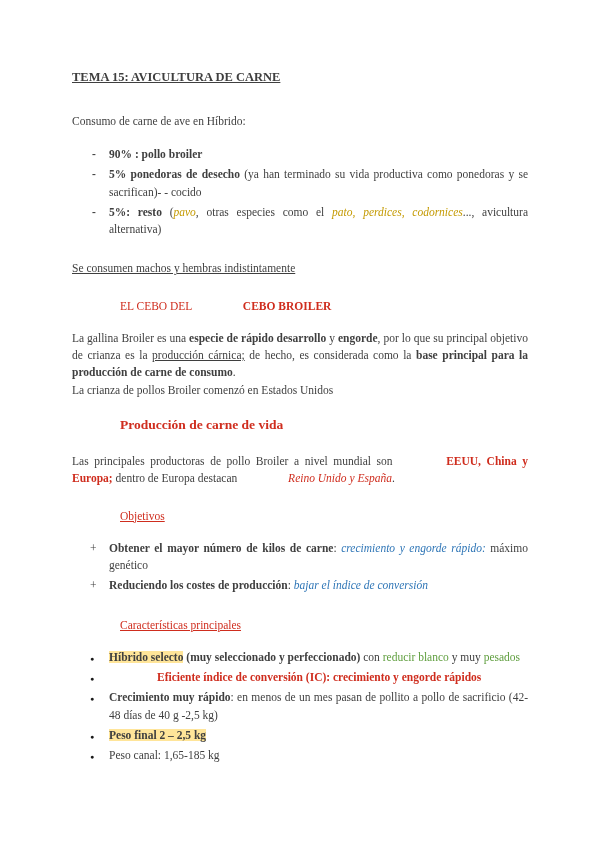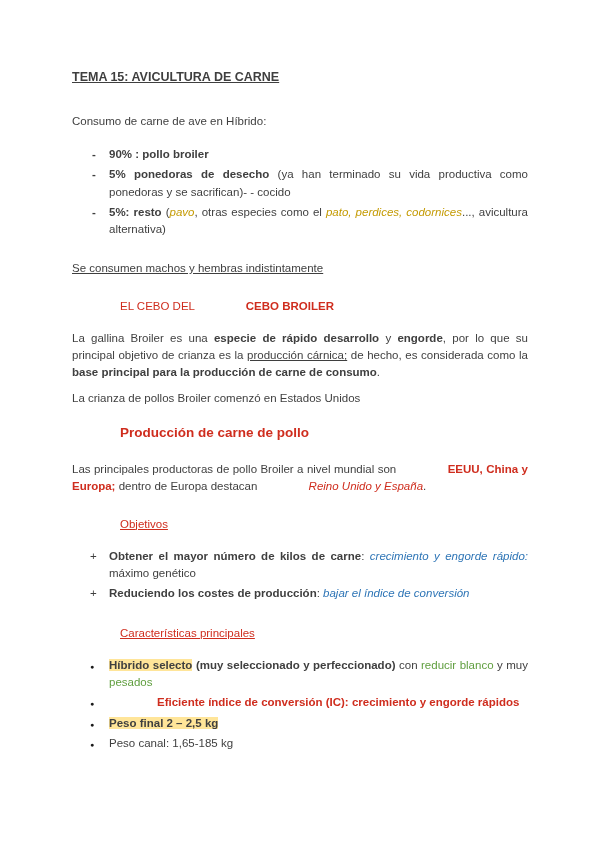--- a/index.html
+++ b/index.html
@@ -2,37 +2,37 @@
 <html style="--c-red: #cf2d1e; --c-orange: #c49a02; --c-blue: #2e75b6; --c-green: #5f9e3e; --c-highlight: #ffe599; --c-text: #3f3f3f;"><head>
 <meta charset="utf-8">
 <style>
   html,body{margin:0;padding:0;}
   body{
     width:600px;height:848px;background:#ffffff;overflow:hidden;
     font-family:"Liberation Sans","DejaVu Sans",sans-serif;
     color:var(--c-text,#3f3f3f);
     font-size:11.5px;line-height:1.5;
   }
-  .page{padding:68px 72px 44px 72px;box-sizing:border-box;width:600px;height:824px;}
+  .page{padding:68px 72px 44px 72px;box-sizing:border-box;width:600px;height:824px;font-family:Liberation Serif, serif;}
   
   .b{font-weight:700;}
   .i{font-style:italic;}
   .u{text-decoration:underline;}
   .red{color:var(--c-red,#cf2d1e);margin-left:48px;}
   .orange{color:var(--c-orange,#c49a02);}
   .blue{color:var(--c-blue,#2e75b6);}
   .green{color:var(--c-green,#5f9e3e);}
   .hl{background:var(--c-highlight,#ffe599);}
   
   .title{font-size:12.5px;font-weight:400;margin:0 0 26px 0;}
   .para{margin:0 0 16px 0;}
   .just{text-align:justify;}
   .h-red{font-size:11.5px;font-weight:400;margin:0 0 15px 0;}
   .h-red-lg{font-size:13.5px;font-weight:400;margin:6px 0 18px 0;}
-  .mb0{margin-bottom:8px;}
+  .mb0{margin-bottom:0;}
   .mb20{margin-bottom:20px;}
   .list{list-style:none;margin:0 0 22px 0;padding:0 0 0 18px;}
   .li{position:relative;padding-left:19px;margin-bottom:3px;text-align:justify;}
   .dash .li::before{content:"-";position:absolute;left:2px;font-weight:700;}
   .plus .li::before{content:"+";position:absolute;left:0;}
   .disc .li::before{content:"\25CF";position:absolute;left:0;top:5px;font-size:7px;color:#1a1a1a;}
 </style>
 </head>
 <body>
 
@@ -48,33 +48,34 @@
     <li class="li"><span class="b">5%: resto</span><span> (</span><span class="orange i">pavo</span><span>, otras especies como el </span><span class="orange i">pato, perdices, codornices</span><span>..., avicultura alternativa)</span></li>
   </ul>
 
   <p class="para mb20"><span class="u">Se consumen machos y hembras indistintamente</span></p>
 
   <h2 class="h-red"><span class="red">EL CEBO DEL </span><span class="red b">CEBO BROILER</span></h2>
 
   <p class="para just mb0"><span>La gallina Broiler es una </span><span class="b">especie de rápido desarrollo</span><span> y </span><span class="b">engorde</span><span>, por lo que su principal objetivo de crianza es la </span><span class="u">producción cárnica;</span><span> de hecho, es considerada como la </span><span class="b">base principal para la producción de carne de consumo</span><span>.</span></p>
   <p class="para"><span>La crianza de pollos Broiler comenzó en Estados Unidos</span></p>
 
-  <h2 class="h-red-lg"><span class="red b">Producción de carne de pollo</span></h2>
+  <h2 class="h-red-lg"><span class="red b">Producción de carne de vida</span></h2>
 
   <p class="para just mb20"><span>Las principales productoras de pollo Broiler a nivel mundial son </span><span class="red b">EEUU, China y Europa;</span><span> dentro de Europa destacan </span><span class="red i">Reino Unido y España</span><span>.</span></p>
 
   <h3 class="h-red"><span class="red u">Objetivos</span></h3>
 
   <ul class="list plus">
     <li class="li"><span class="b">Obtener el mayor número de kilos de carne</span><span>: </span><span class="blue i">crecimiento y engorde rápido:</span><span> máximo genético</span></li>
     <li class="li"><span class="b">Reduciendo los costes de producción</span><span>: </span><span class="blue i">bajar el índice de conversión</span></li>
   </ul>
 
   <h3 class="h-red"><span class="red u">Características principales</span></h3>
 
   <ul class="list disc">
     <li class="li"><span class="b hl">Híbrido selecto</span><span> </span><span class="b">(muy seleccionado y perfeccionado)</span><span> con </span><span class="green">reducir blanco</span><span> y muy </span><span class="green">pesados</span></li>
     <li class="li"><span class="red b">Eficiente índice de conversión (IC): crecimiento y engorde rápidos</span></li>
+    <li class="li"><span class="b">Crecimiento muy rápido</span><span>: en menos de un mes pasan de pollito a pollo de sacrificio (42-48 días de 40 g -2,5 kg)</span></li>
     <li class="li"><span class="b hl">Peso final 2 – 2,5 kg</span></li>
     <li class="li"><span>Peso canal: 1,65-185 kg</span></li>
   </ul>
 
 </div>
 
 </body></html>

